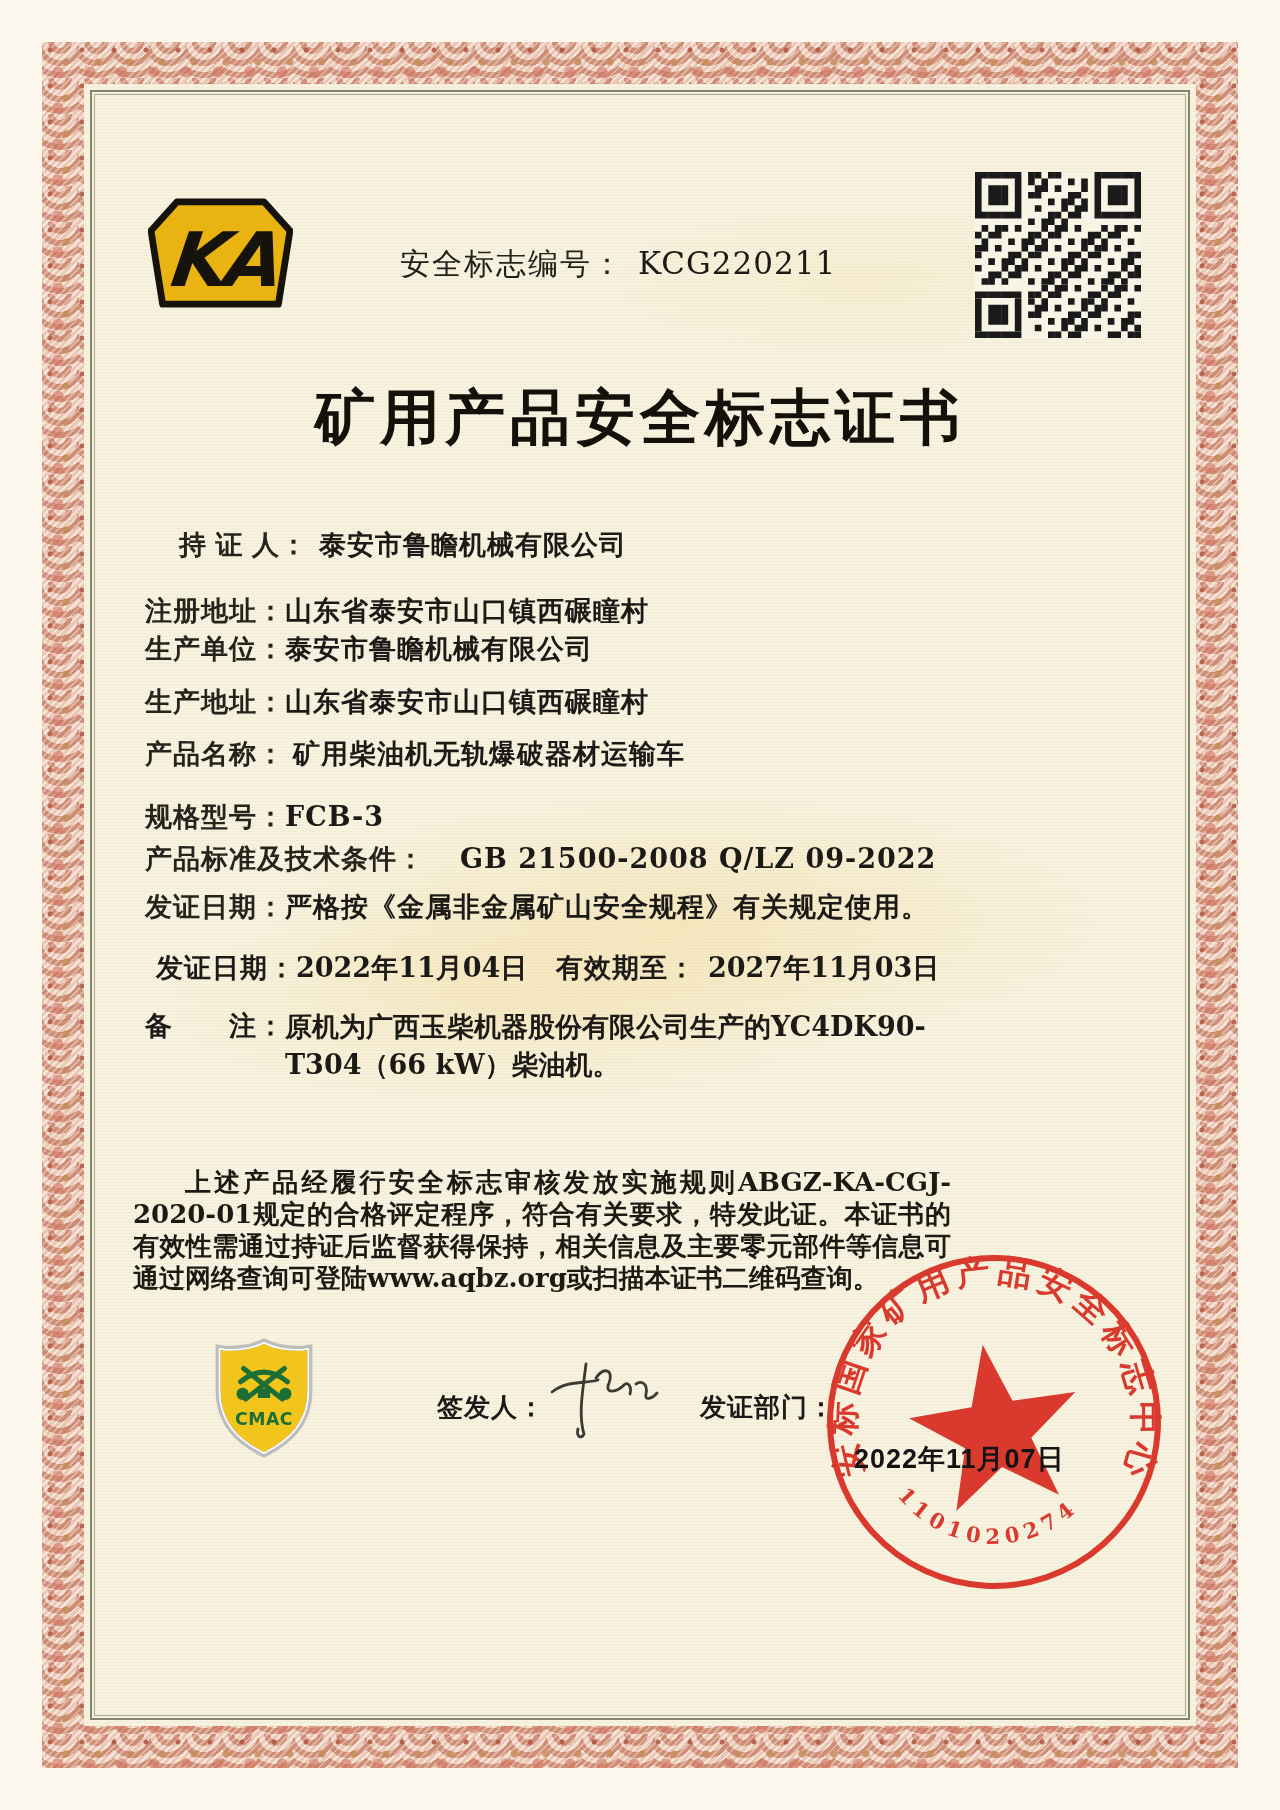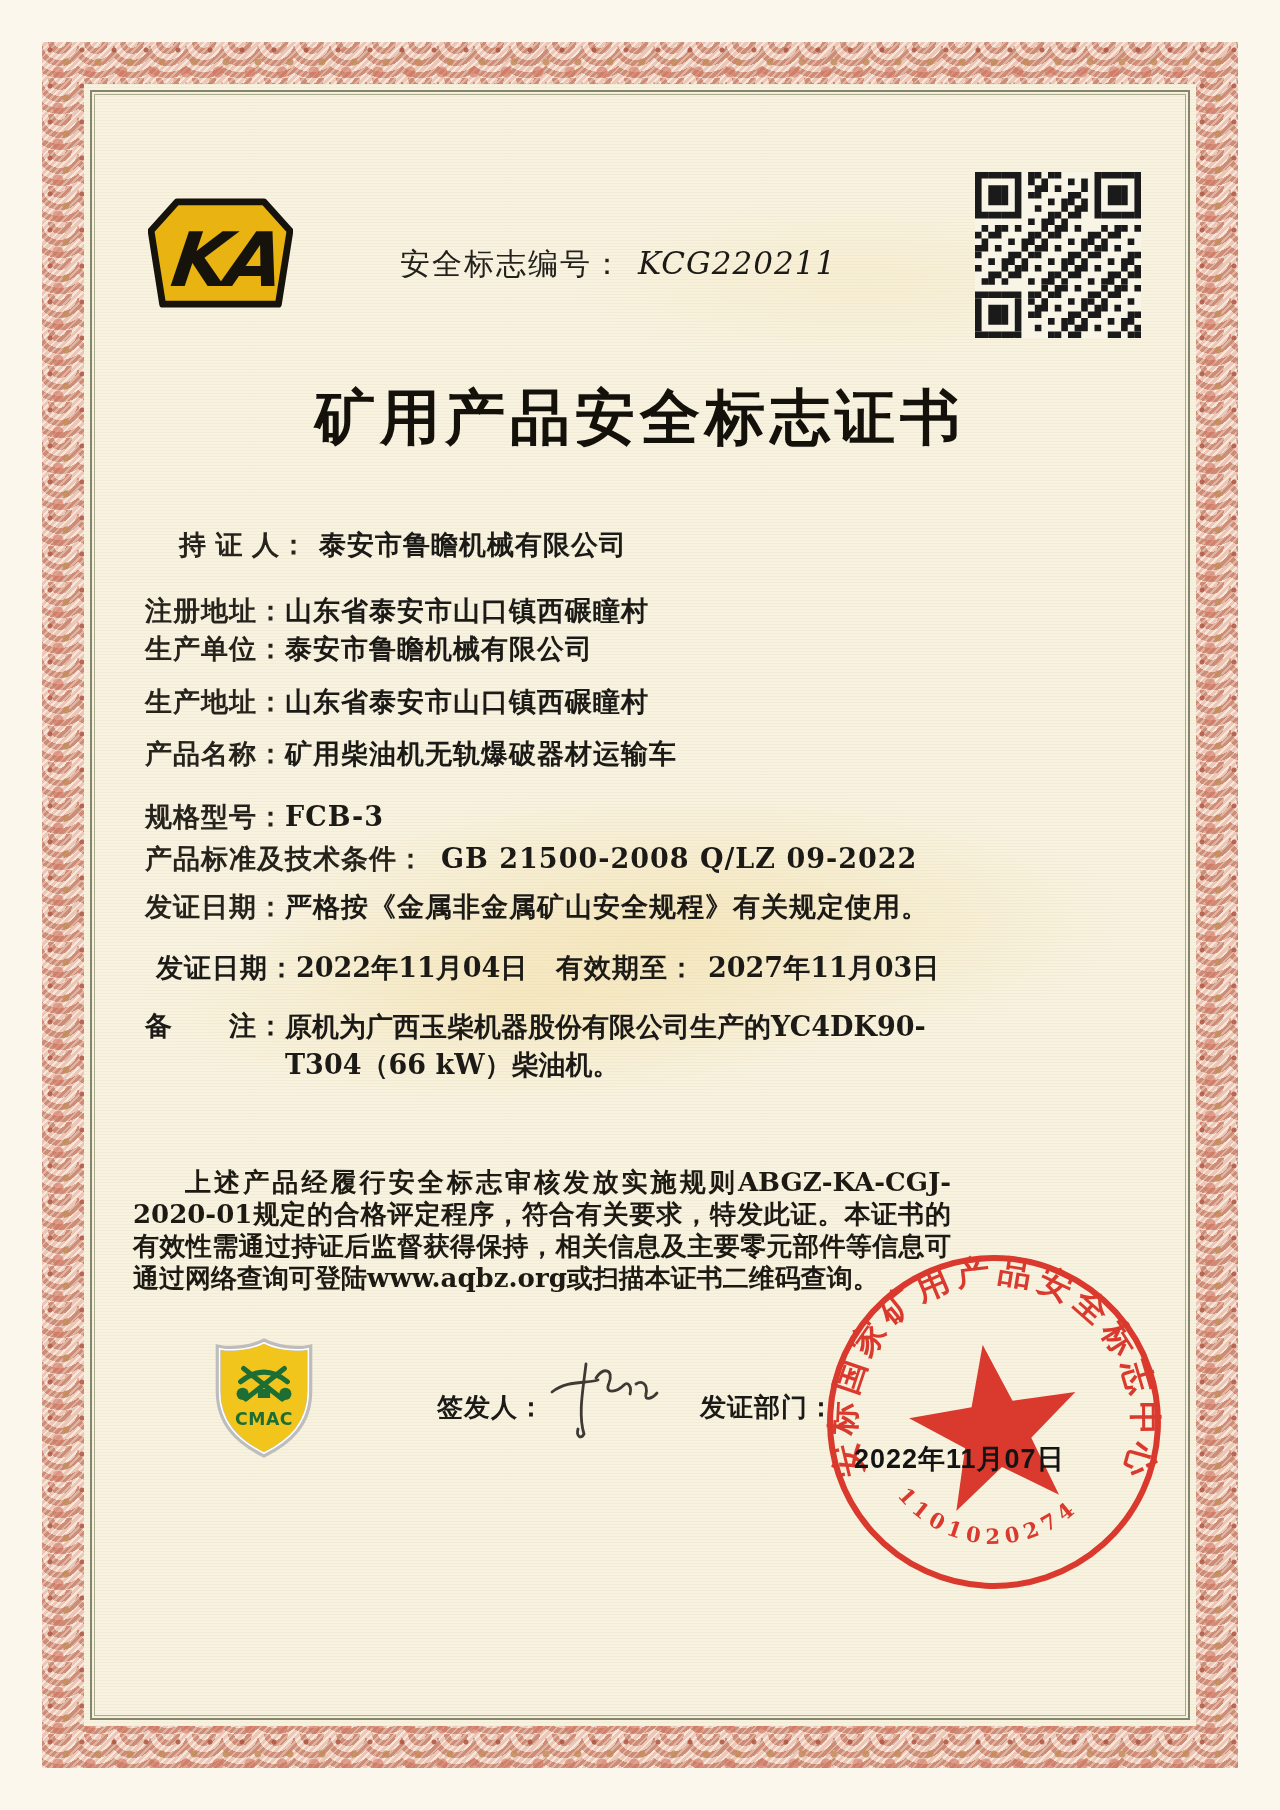--- a/index.html
+++ b/index.html
@@ -35,39 +35,39 @@
   }
   .frame { position:absolute; inset:90px; z-index:3; border:2px solid #85856b; }
   .frame::after { content:""; position:absolute; inset:2px; border:1px solid #aaaa8e; }
 
   #content { position:absolute; inset:0; z-index:5; color:#1c1a16; }
   .abs { position:absolute; }
 
   
   .certline { left:400px; top:244px; display:flex; align-items:baseline; gap:14px; }
   .certline .cl-lab { font-size:30px; letter-spacing:2px; color:#23211c; }
-  .certline .cl-val { font-size:31px; font-family:"DejaVu Serif", serif; letter-spacing:1px;font-style:italic; }
+  .certline .cl-val { font-size:31px; font-family:"DejaVu Serif", serif; letter-spacing:1px; }
 
   
   .title {
     left:0; top:378px; width:100%; text-align:center;
     font-family:"DejaVu Serif", serif; font-weight:700;
     font-size:60px; letter-spacing:5px; color:#14100a;
   }
 
   
   .rows { left:145px; top:527px; width:990px; }
   .row { position:absolute; display:flex; align-items:baseline; white-space:nowrap; }
   .row .lab { width:140px; flex:none; font-size:27px; font-weight:600; color:#26231d; letter-spacing:1px; }
   .row .val { font-size:27px; font-weight:700; font-family:"DejaVu Serif", serif; letter-spacing:1px; }
   .row:nth-child(1){ top:0;margin-left:34px; }    .row:nth-child(2){ top:53px;margin-top:13px; }
   .row:nth-child(3){ top:104px; }.row:nth-child(4){ top:157px; }
-  .row:nth-child(5){ top:209px; }.row:nth-child(6){ top:272px; }
+  .row:nth-child(5){ top:209px;gap:8px; }.row:nth-child(6){ top:272px; }
   .row:nth-child(7){ top:314px; }.row:nth-child(8){ top:362px; }
-  .row:nth-child(7) .lab { width:auto; margin-right:16px; }
+  .row:nth-child(7) .lab { width:auto; margin-right:35px; }
 
   
   .dates { left:156px; top:950px; width:990px; height:40px; }
   .dates span { position:absolute; white-space:nowrap; }
   .d-lab { font-size:27px; font-weight:600; letter-spacing:1px; }
   .d-val { font-size:27px; font-weight:700; font-family:"DejaVu Serif", serif; }
   .d1l { left:0; } .d1v { left:140px; } .d2l { left:400px; } .d2v { left:552px; }
 
   
   .remark { left:145px; top:1008px; width:820px; }

